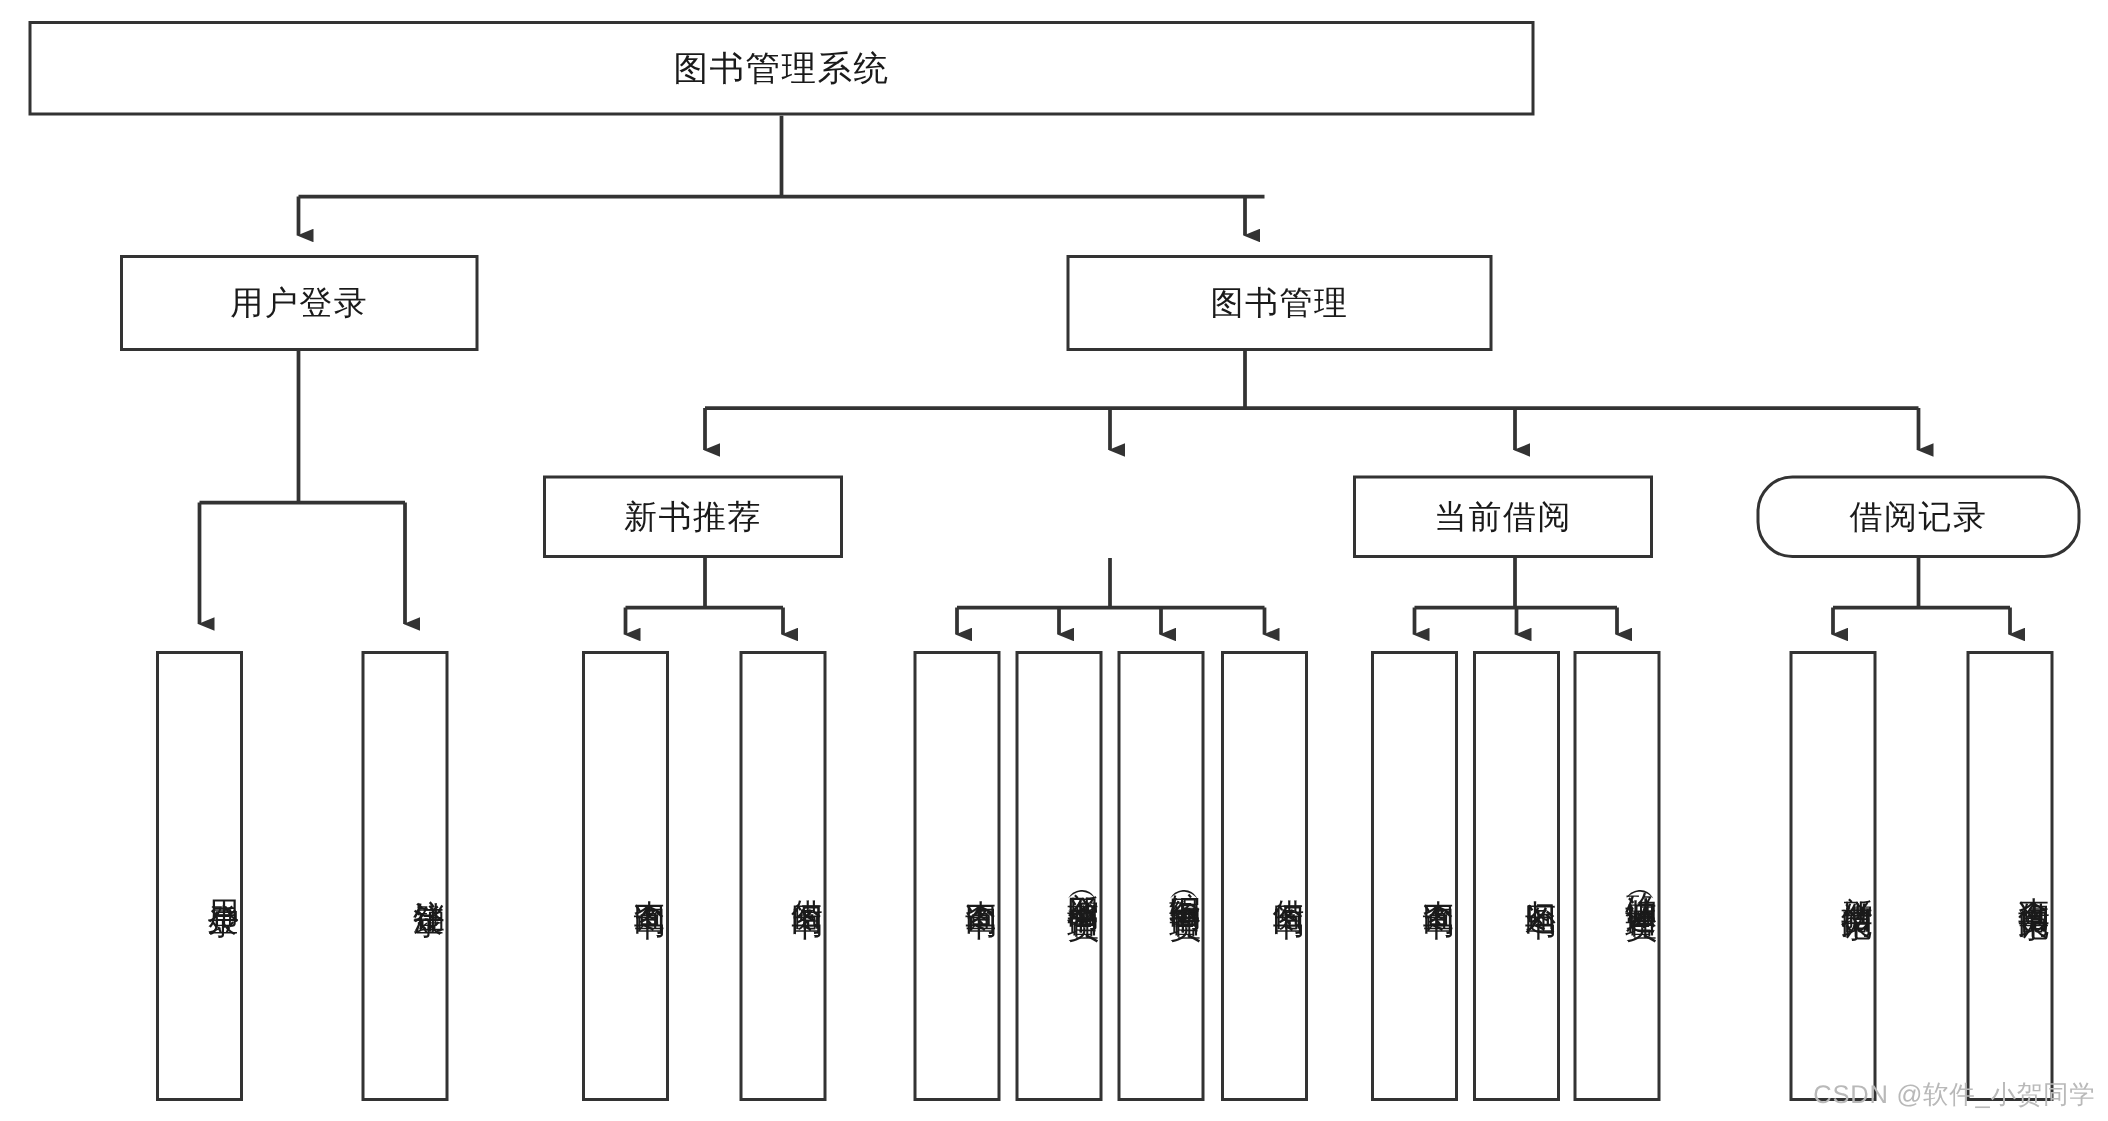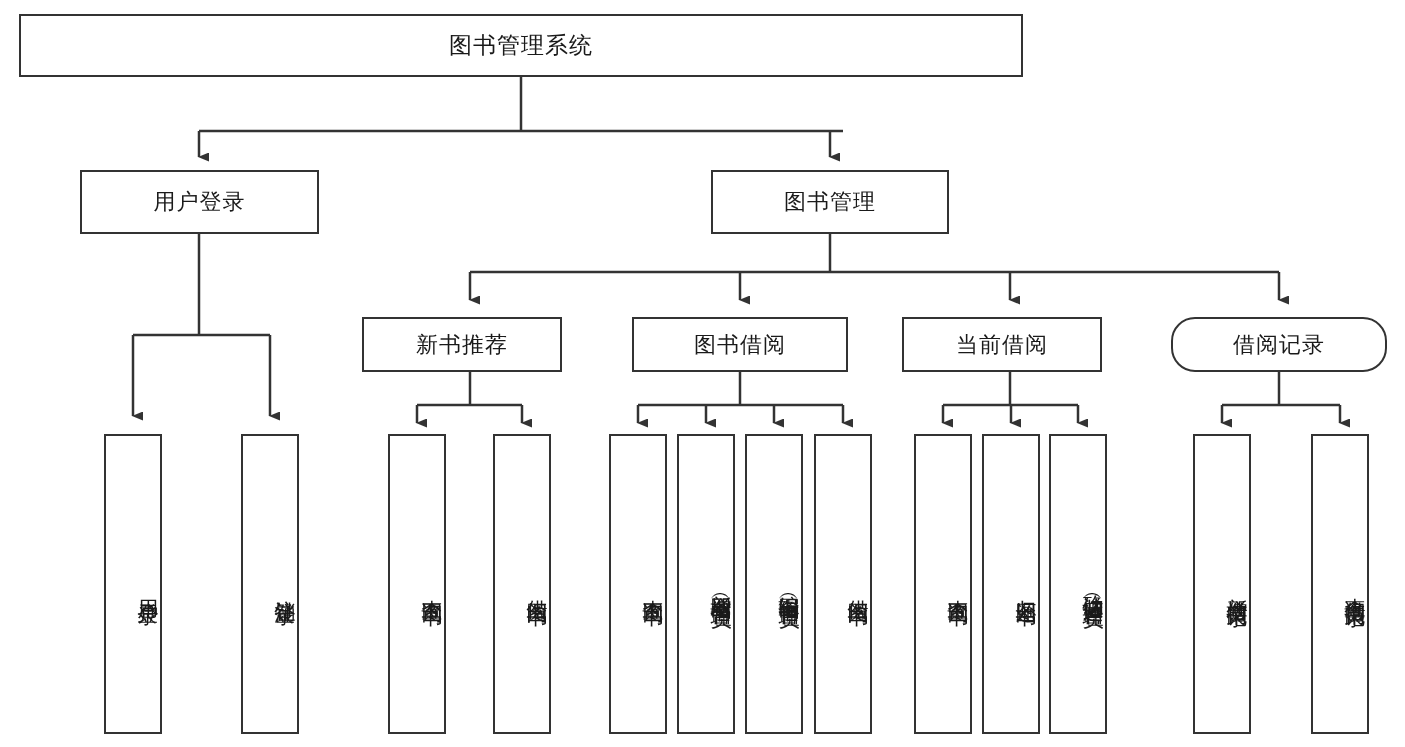--- a/index.html
+++ b/index.html
@@ -122,29 +122,26 @@
     </g>
   </svg>
 
   <div class="node horiz title" style="left:19px; top:14px; width:1004px; height:63px;">
     <span>图书管理系统</span>
   </div>
 
   <div class="node horiz" style="left:80px; top:170px; width:239px; height:64px;">
     <span>用户登录</span>
   </div>
-  <div class="node horiz" style="left:711px; top:170px; width:238px; height:64px;">
+  <div class="node horiz" style="left:711px; top:170px; width:284px; height:64px;">
     <span>图书管理</span>
   </div>
 
   <div class="node horiz" style="left:362px; top:317px; width:200px; height:55px;">
     <span>新书推荐</span>
-  </div>
-  <div class="node horiz" style="left:632px; top:317px; width:216px; height:55px;">
-    <span>图书借阅</span>
   </div>
   <div class="node horiz" style="left:902px; top:317px; width:200px; height:55px;">
     <span>当前借阅</span>
   </div>
   <div class="node horiz" style="left:1171px; top:317px; width:216px; height:55px;border-radius:24px;">
     <span>借阅记录</span>
   </div>
 
   <div class="node vert" style="left:104px; top:434px; width:58px; height:300px;">
     <span>用户登录</span>
@@ -183,14 +180,15 @@
     <span>确认归还（管理员）</span>
   </div>
 
   <div class="node vert" style="left:1193px; top:434px; width:58px; height:300px;">
     <span>新增借阅记录</span>
   </div>
   <div class="node vert" style="left:1311px; top:434px; width:58px; height:300px;">
     <span>查询借阅记录</span>
   </div>
 
+  <div class="watermark">CSDN @软件_小贺同学</div>
 
 </div>
 
 </body></html>

